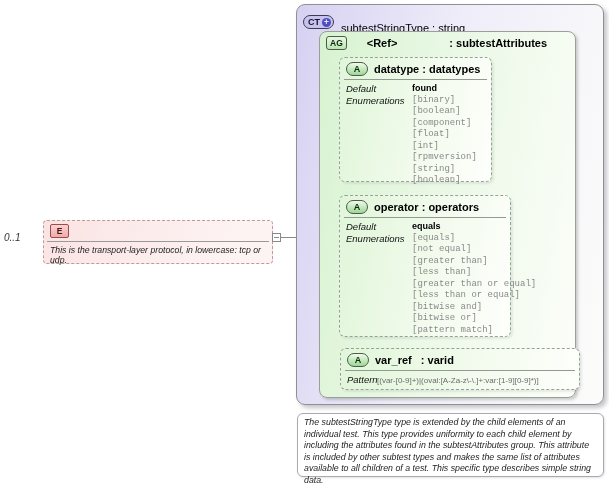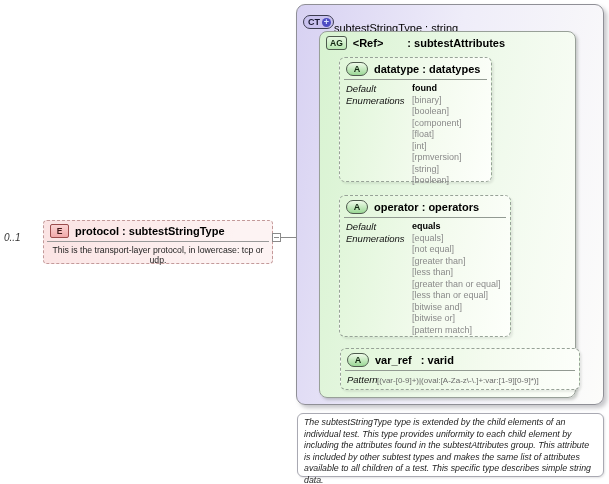--- a/index.html
+++ b/index.html
@@ -18,57 +18,57 @@
     box-sizing:border-box;
   }
   .el-header { display:flex; align-items:center; gap:6px; padding:3px 6px 2px; }
   .e-badge {
     width:17px; height:12px; display:flex; align-items:center; justify-content:center;
     background:linear-gradient(#fad2d2,#f2a9a9); border:1px solid #9a4b4b; border-radius:2px;
     font-size:8.5px; font-weight:bold; color:#3d1616;
   }
   .box-title { font-size:11px; font-weight:bold; color:#000; white-space:pre; }
   .el-sep { border-top:1px solid #999; margin:1px 3px; }
-  .el-annotation { padding:2px 6px; font-size:8.7px; color:#1d1d1d;text-align:center; }
+  .el-annotation { padding:2px 6px; font-size:8.7px; font-style:italic; color:#1d1d1d; }
   
   .conn-line { position:absolute; left:273px; top:237px; width:23px; height:1px; background:#8a8a8a; }
   .conn-box {
     position:absolute; left:272px; top:233px; width:9px; height:9px;
     border:1px solid #8a8a8a; background:#fff; box-sizing:border-box;
     display:flex; align-items:center; justify-content:center;
   }
   .conn-box .minus { width:5px; height:1px; background:#8a8a8a; }
   
   .ct-box {
     position:absolute; left:296px; top:4px; width:308px; height:401px;
     border:1px solid #8f8f96; border-radius:9px;
     background:linear-gradient(100deg,#d7d1f2 0%,#efedf9 45%,#fcfcfa 100%);
     box-shadow:3px 3px 4px rgba(90,90,100,0.35);
     box-sizing:border-box;
   }
-  .ct-header { display:flex; align-items:center; padding:5px 7px 0 6px; }
+  .ct-header { display:flex; align-items:center; gap:7px; padding:5px 7px 0 6px; }
   .ct-badge {
     display:inline-flex; align-items:center; gap:2px; padding:1px 2px 1px 4px;
     border:1px solid #3c3c50; border-radius:8px; background:#c9c2ee;
     font-size:9px; font-weight:bold; color:#15152d;
   }
   .plus-circle {
     width:9px; height:9px; border-radius:50%; background:#4d4cc2; color:#d9e2ff;
     font-size:9px; line-height:8px; text-align:center; font-weight:bold;
   }
   .ct-title { font-size:11px; font-weight:normal; color:#000; white-space:pre;margin-top:12px; }
   
   .ag-box {
     position:absolute; left:22px; top:26px; width:257px; height:367px;
     border:1px solid #98a098; border-radius:8px;
     background:linear-gradient(100deg,#d8f3d1 0%,#eef9ea 55%,#fcfef9 100%);
     box-shadow:2px 2px 3px rgba(90,100,90,0.30);
     box-sizing:border-box;
   }
-  .ag-header { display:flex; align-items:center; gap:6px; padding:4px 6px; }
+  .ag-header { display:flex; align-items:center; gap:20px; padding:4px 6px; }
   .ag-badge {
     height:12px; padding:0 3px; display:flex; align-items:center; justify-content:center;
     background:linear-gradient(#e7f8e2,#b9e8b2); border:1px solid #4d5a4d; border-radius:3px;
     font-size:8.5px; font-weight:bold; color:#10250f;
   }
   .ag-gap { width:12px; }
   
   .attr-box {
     position:absolute; box-sizing:border-box;
     border:1px dashed #97a297; border-radius:6px;
@@ -84,21 +84,21 @@
     background:linear-gradient(#effbe9,#9bd896); border:1px solid #4d5a4d; border-radius:7px;
     font-size:9px; font-weight:bold; color:#10250f;
   }
   .attr-sep { border-top:1px solid #929a92; margin:0 4px 2px; }
   .attr-props { padding:1px 5px 2px 6px; }
   .prop-row { display:flex; align-items:flex-start; }
   .prop-label { font-size:9.5px; font-style:italic; color:#111; width:66px; flex-shrink:0; line-height:11.5px; }
   .prop-label.narrow { width:30px; }
   .prop-value { font-size:9px; line-height:11.5px; color:#000; }
   .prop-value.bold { font-weight:bold; }
-  .enum-list { display:block; }
+  .enum-list { display:block;font-family:Liberation Mono, monospace; }
   .enum-list span { display:block; font-size:9px; line-height:11.5px; color:#8a8a8a; white-space:nowrap; }
   .pattern-value { font-size:8px; color:#6b6b6b; white-space:nowrap; line-height:11px; padding-top:1px; }
   
   .footer-box {
     position:absolute; left:297px; top:413px; width:307px; height:64px;
     border:1px solid #a9a9b2; border-radius:6px; background:#fff;
     box-shadow:1px 1px 2px rgba(100,100,110,0.18);
     box-sizing:border-box; padding:3px 6px;
   }
   .footer-text { font-size:8.8px; font-style:italic; color:#1d1d1d; line-height:11.6px; }
@@ -106,21 +106,20 @@
 </head>
 <body>
 
 <div class="canvas">
 
   <div class="cardinality">0..1</div>
 
   <div class="element-box">
     <div class="el-header">
       <span class="e-badge">E</span>
-      <span class="box-title">protocol : subtestStringType</span>
     </div>
     <div class="el-sep"></div>
     <div class="el-annotation">This is the transport-layer protocol, in lowercase: tcp or udp.</div>
   </div>
 
   <div class="conn-line"></div>
   <div class="conn-box">
       <span class="minus"></span>
     </div>
 

